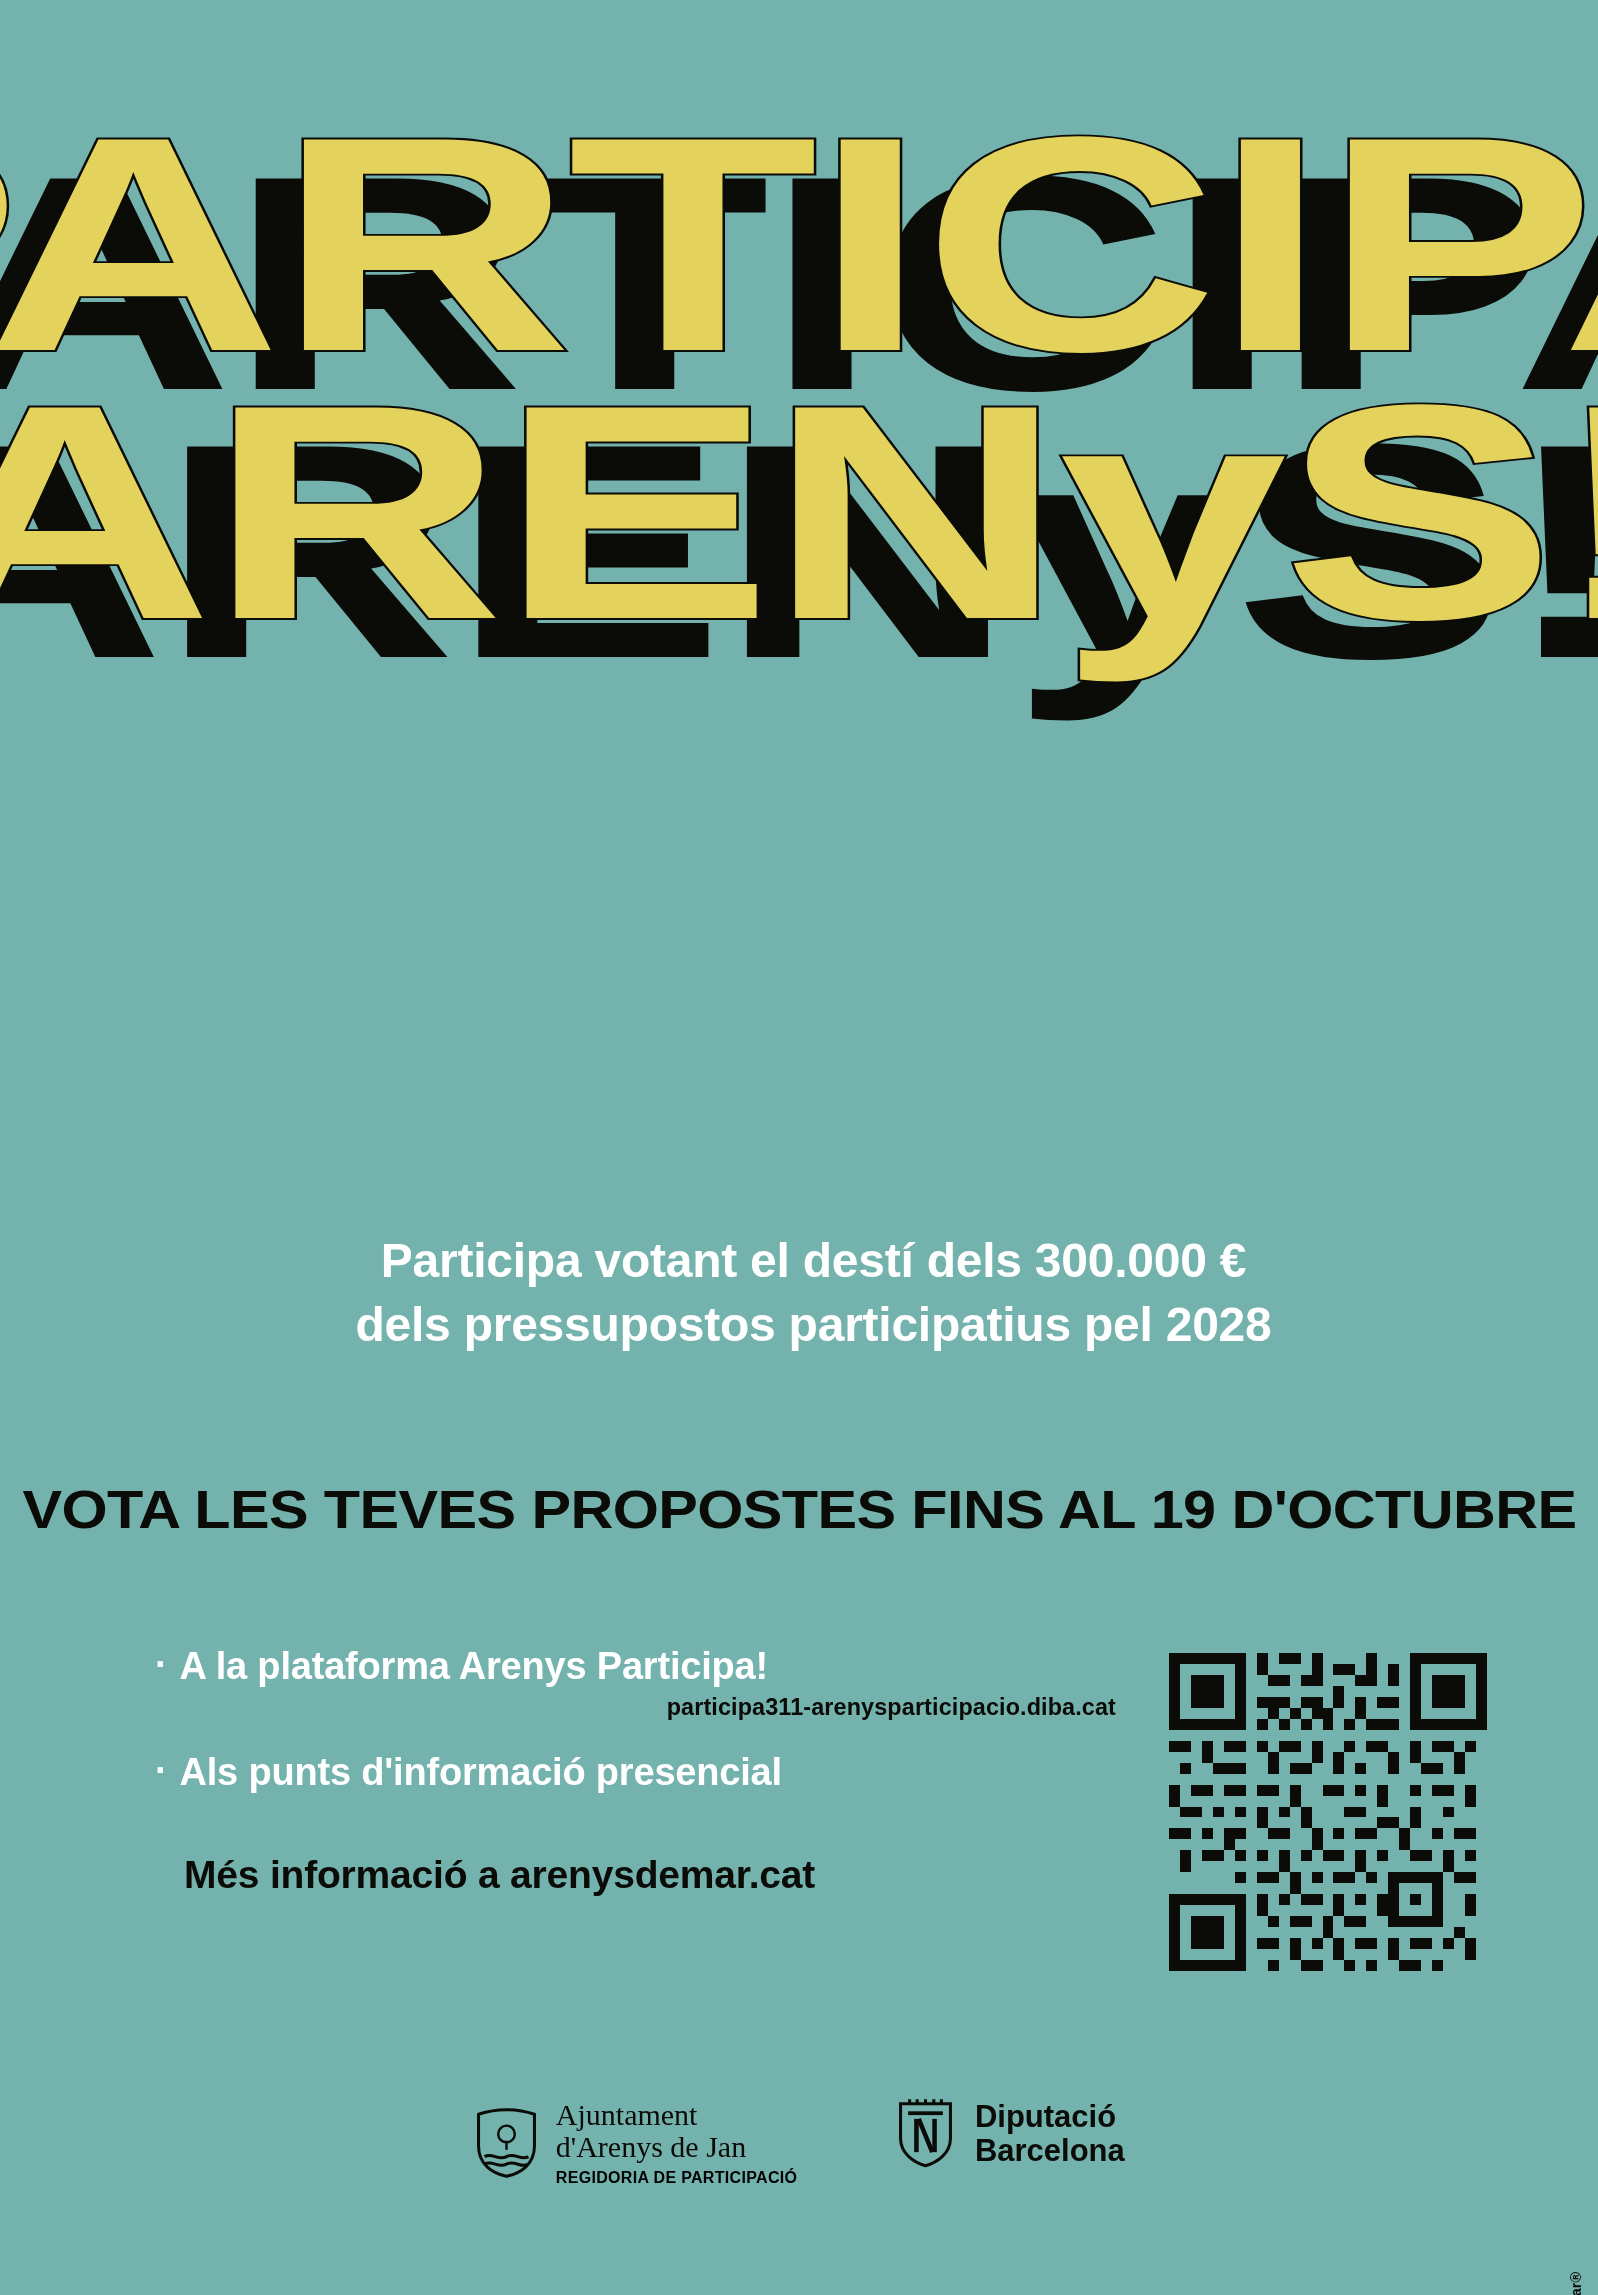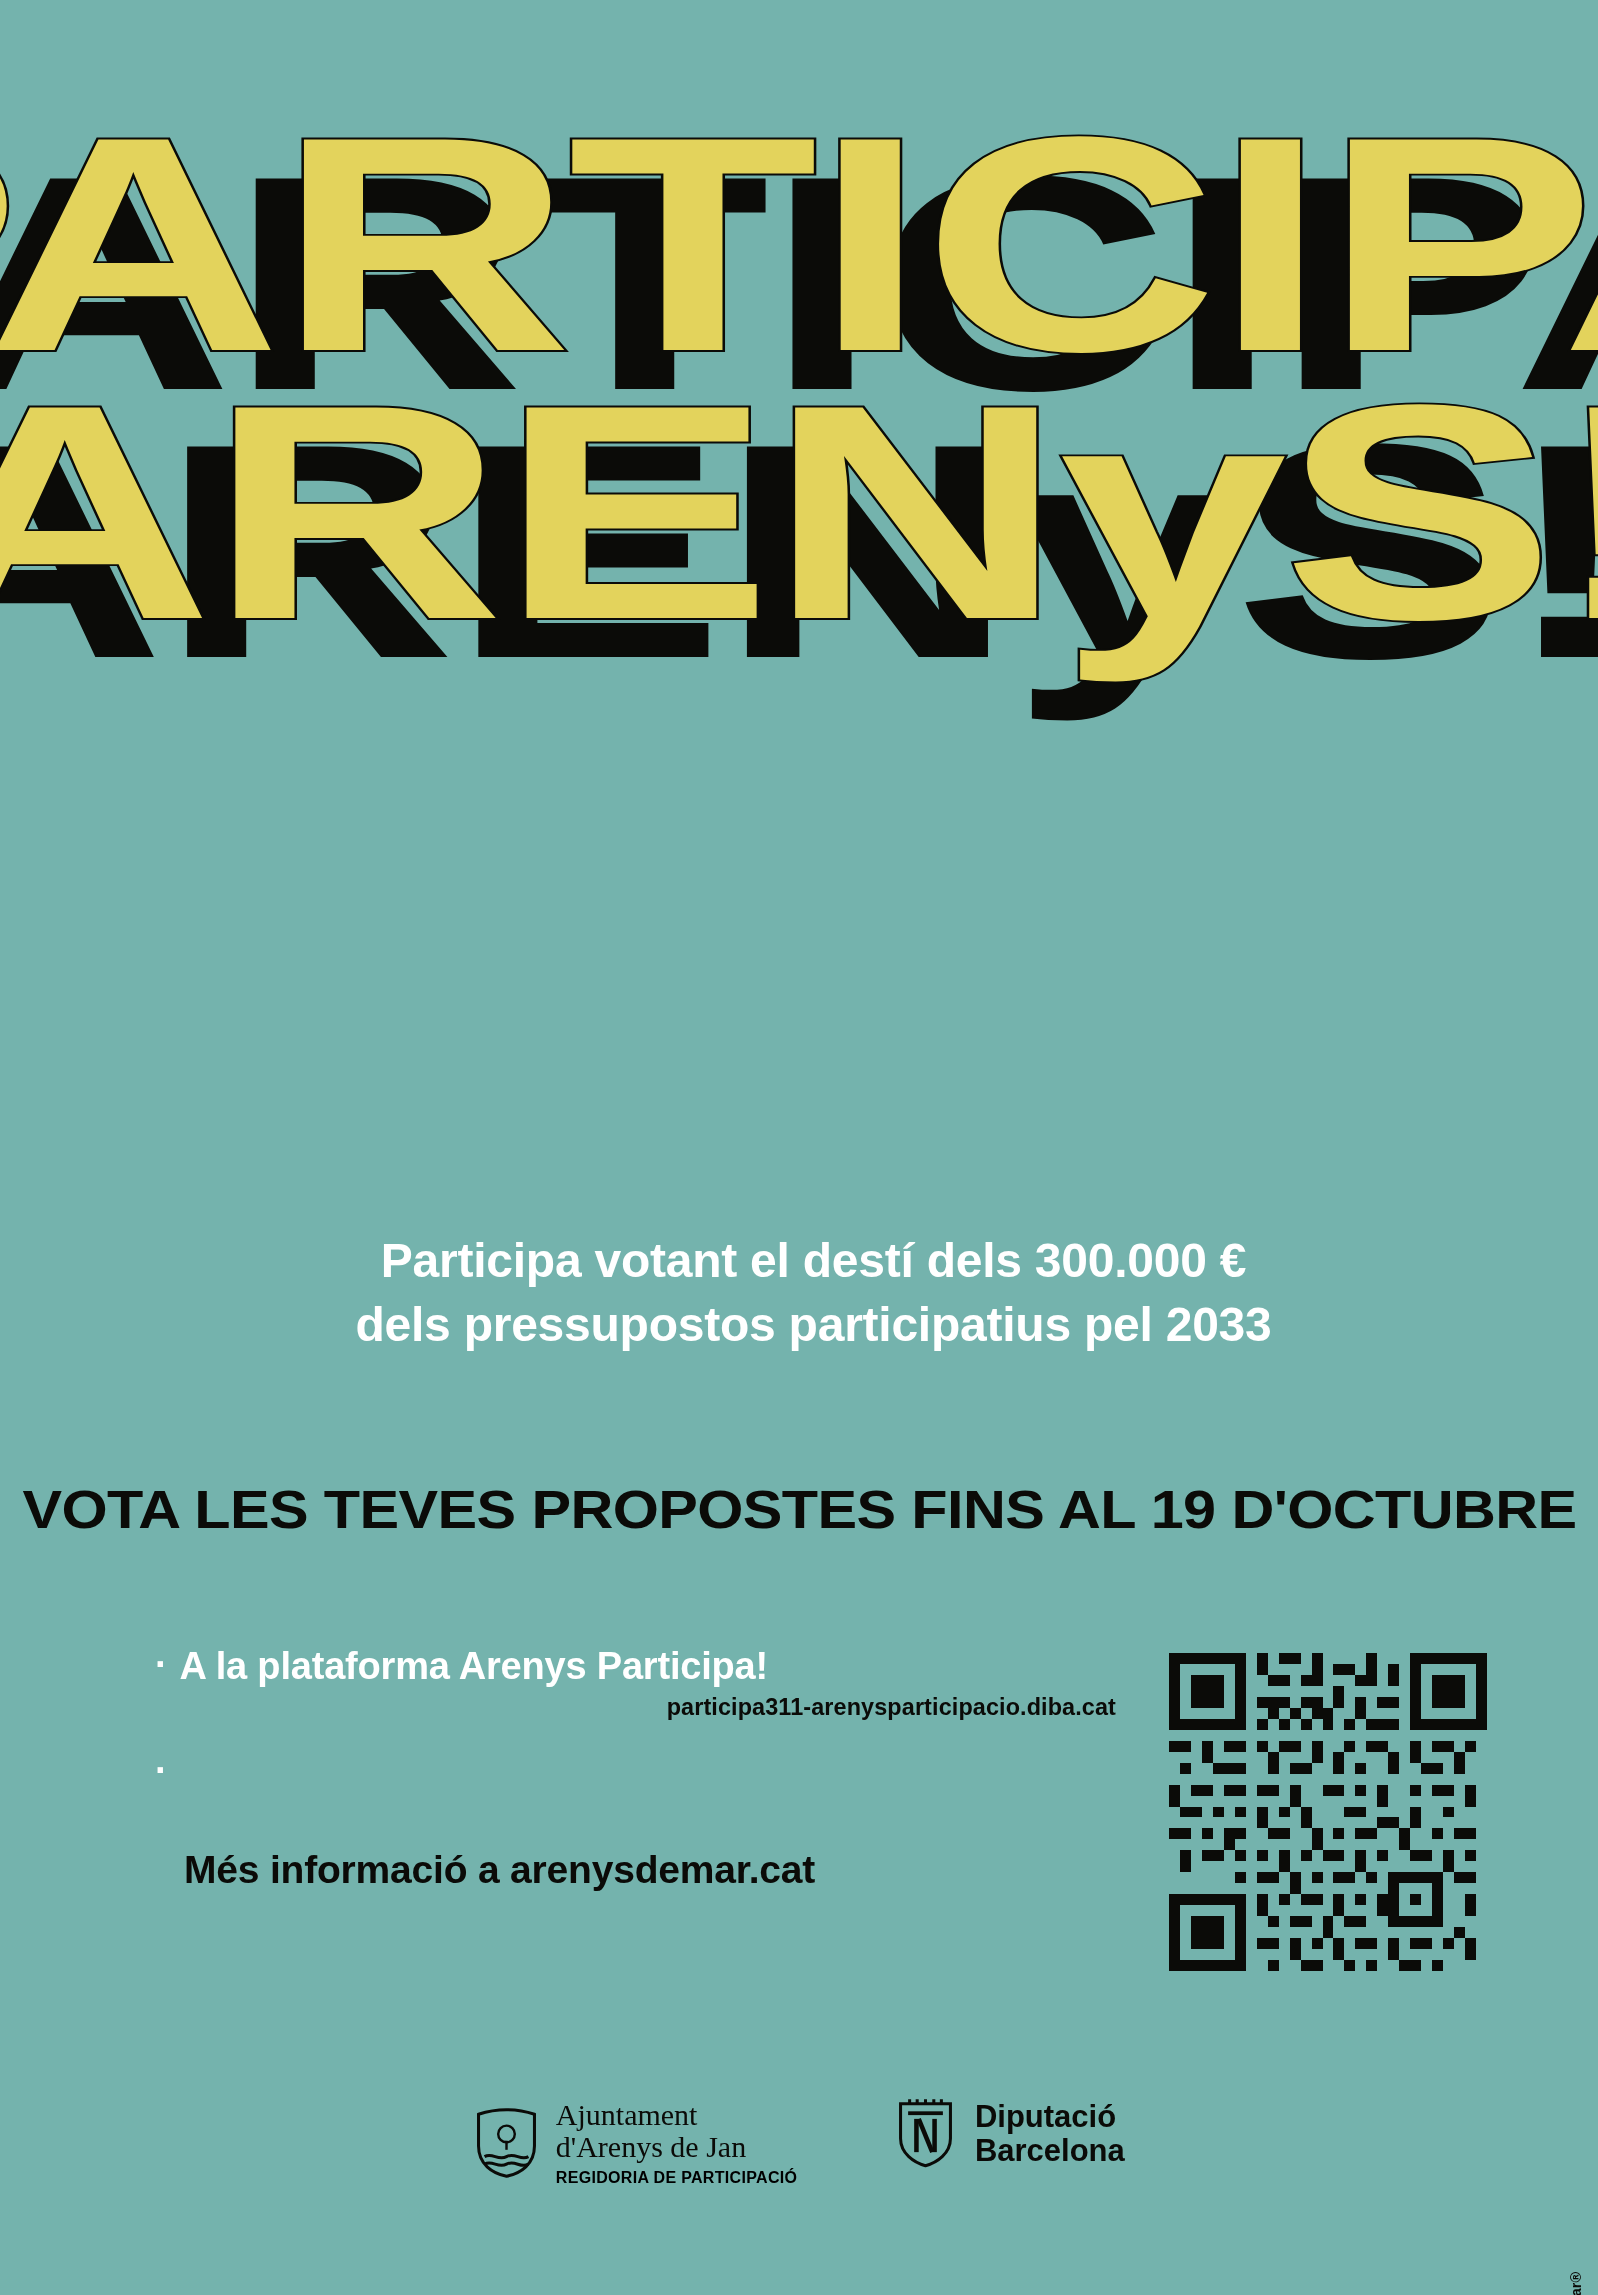--- a/index.html
+++ b/index.html
@@ -245,35 +245,36 @@
       <span class="front">PARTICIPA</span>
     </div>
     <div class="hl-line hl2">
       <span class="shadow">ARENyS!</span>
       <span class="front">ARENyS!</span>
     </div>
   </div>
 
   <div class="subhead">
     <span class="l1">Participa votant el destí dels 300.000 €</span>
-    <span class="l2">dels pressupostos participatius pel 2033</span>
+    <span class="l2">dels pressupostos participatius pel 2028</span>
   </div>
 
   <div class="band">VOTA LES TEVES PROPOSTES FINS AL 19 D'OCTUBRE</div>
 
   <div class="info">
 
     <div class="bullet-row">
       <span class="bullet-dot">·</span>
       <span>A la plataforma Arenys Participa!</span>
     </div>
     <div class="url-line">participa311-arenysparticipacio.diba.cat</div>
 
     <div class="bullet-row second">
       <span class="bullet-dot">·</span>
+      <span>Als punts d'informació presencial</span>
     </div>
 
     <div class="more-info">Més informació a arenysdemar.cat</div>
   </div>
 
   <div class="qr-wrap">
     <svg width="318" height="318" viewBox="0 0 29 29" shape-rendering="crispEdges">
       <rect width="29" height="29" fill="#74b3ad"></rect>
       <g fill="#0b0b08">
 

